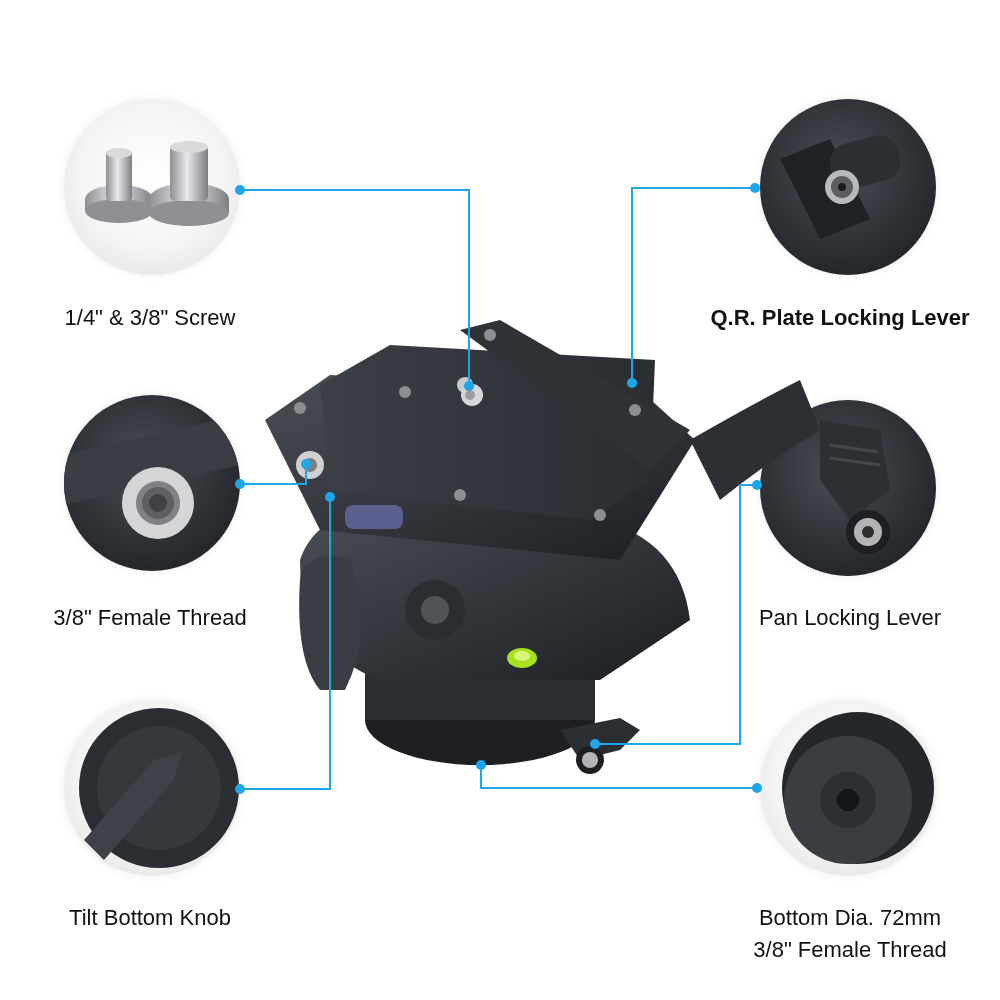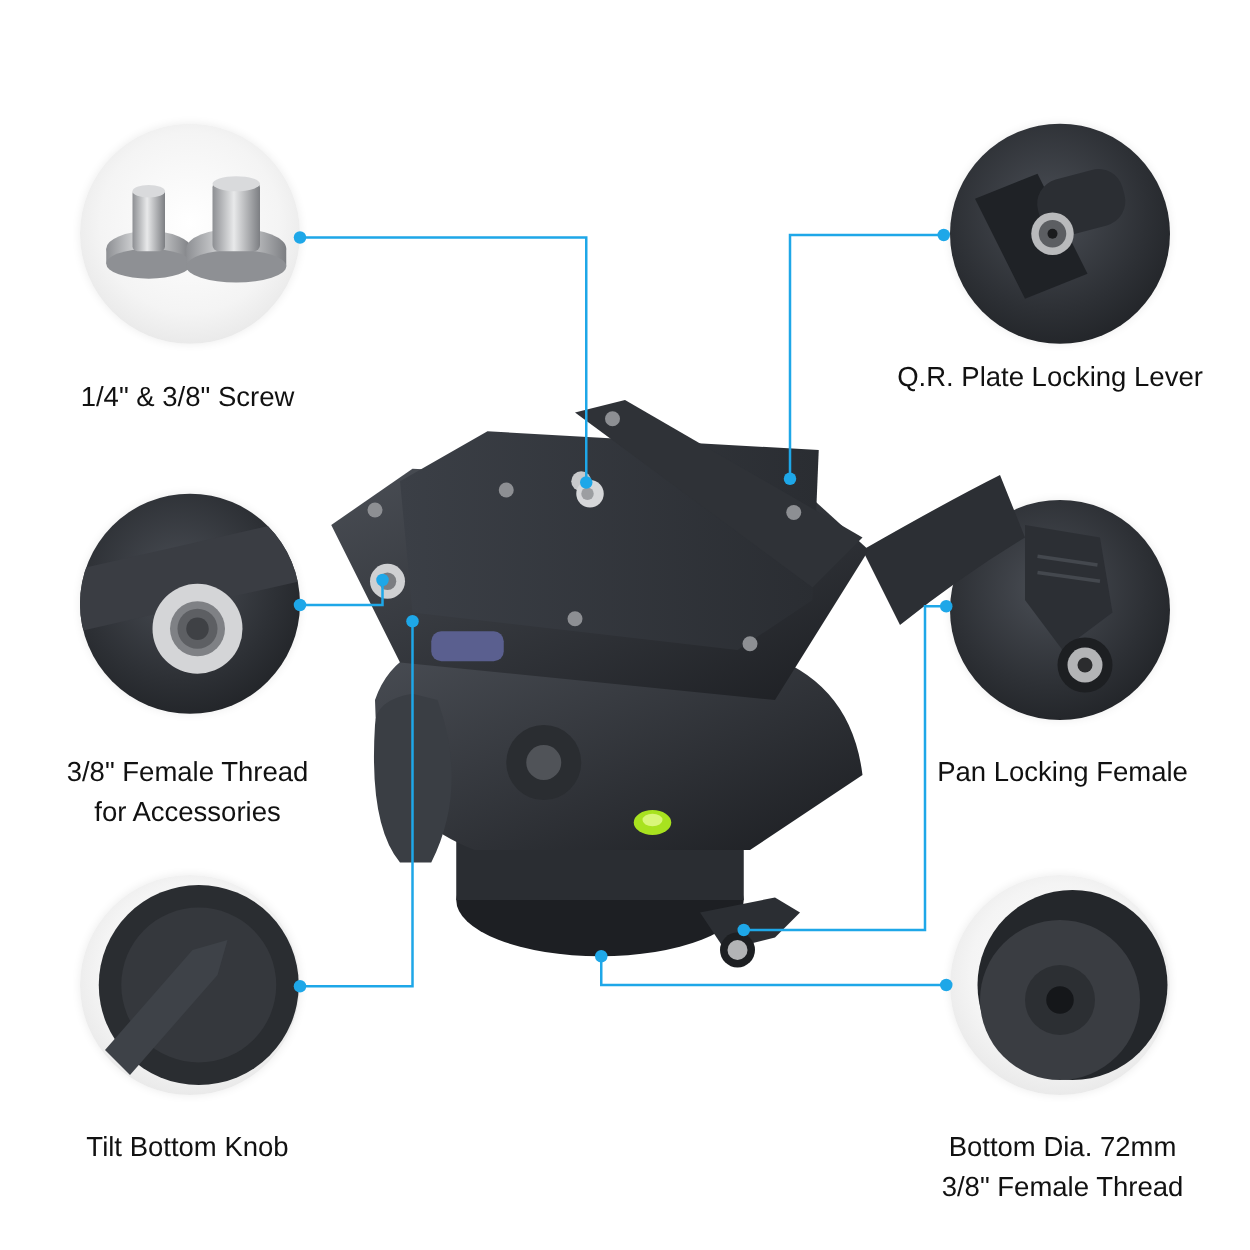--- a/index.html
+++ b/index.html
@@ -156,26 +156,25 @@
     <circle cx="757" cy="485" r="5"></circle>
     <circle cx="595" cy="744" r="5"></circle>
     <circle cx="240" cy="789" r="5"></circle>
     <circle cx="330" cy="497" r="5"></circle>
     <circle cx="757" cy="788" r="5"></circle>
     <circle cx="481" cy="765" r="5"></circle>
   </g>
 </svg>
 
 <div class="label" style="left:20px; width:260px; top:302px;">1/4" &amp; 3/8" Screw</div>
-<div class="label" style="left:690px; width:300px; top:286px;">Q.R. Plate Locking Lever</div>
+<div class="label" style="left:690px; width:300px; top:302px;font-weight:bold;">Q.R. Plate Locking Lever</div>
 
 <div class="label" style="left:10px; width:280px; top:602px;">
   <div>3/8" Female Thread</div>
-  <div>for Accessories</div>
 </div>
 
-<div class="label" style="left:730px; width:240px; top:602px;">Pan Locking Female</div>
+<div class="label" style="left:730px; width:240px; top:602px;">Pan Locking Lever</div>
 <div class="label" style="left:20px; width:260px; top:902px;">Tilt Bottom Knob</div>
 
 <div class="label" style="left:720px; width:260px; top:902px;">
   <div>Bottom Dia. 72mm</div>
   <div>3/8" Female Thread</div>
 </div>
 
 </body></html>

